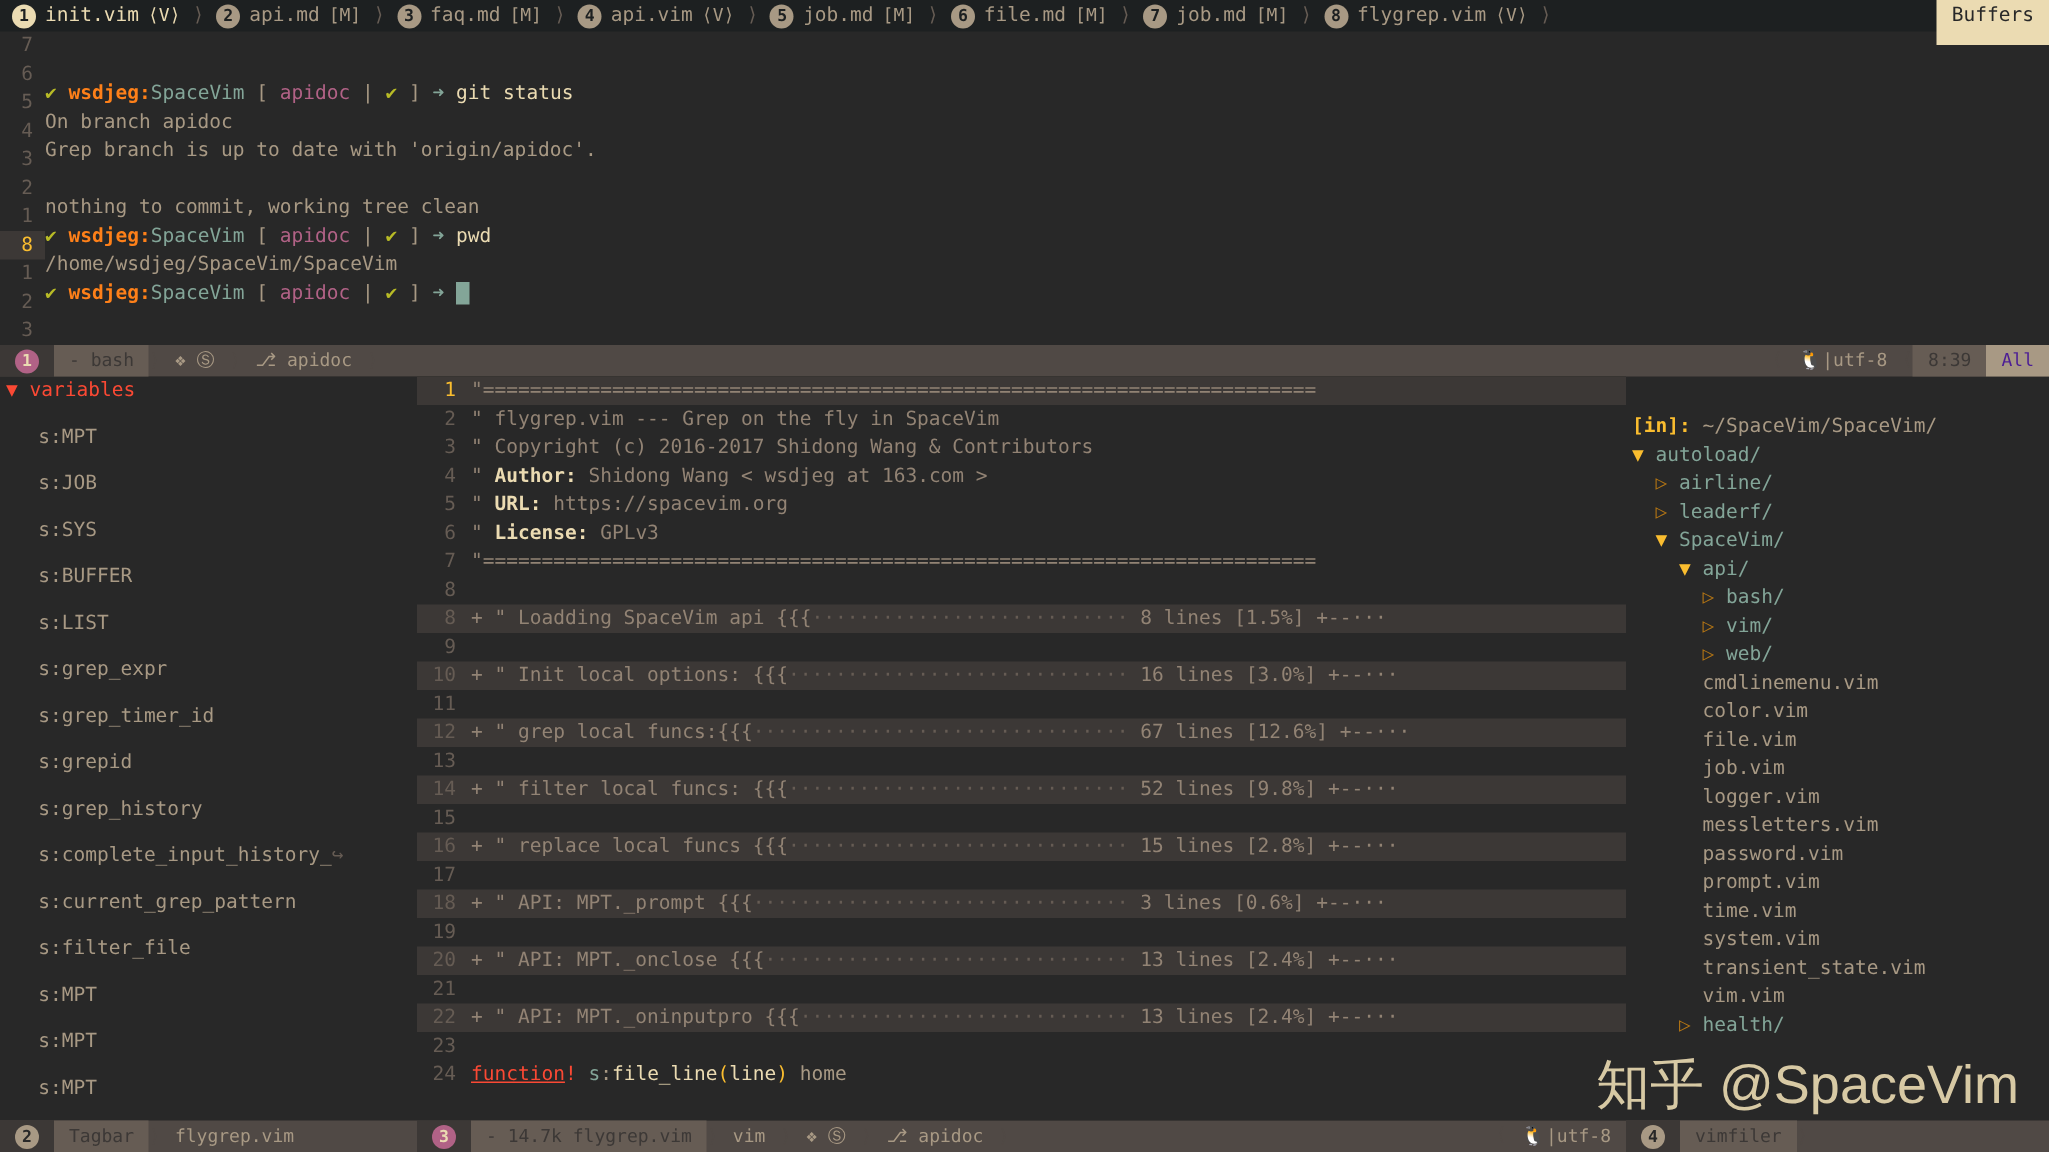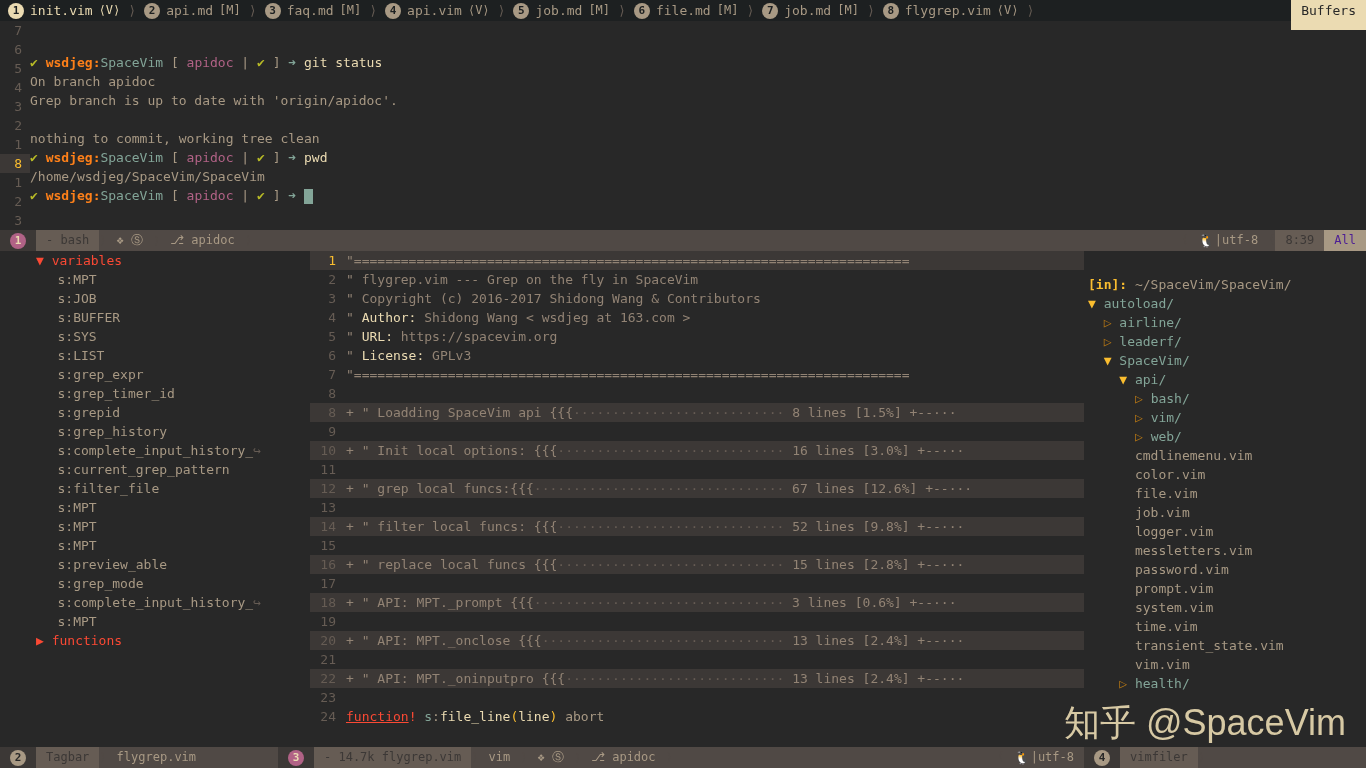--- a/index.html
+++ b/index.html
@@ -106,43 +106,43 @@
   background: #a89984;
   color: #282828;
   font-size: 11px;
   font-weight: bold;
 }
 .sb-num.active { background: #b16286; color: #ebdbb2; }
 .sb-right { margin-left: auto; display: flex; height: 100%; }
 .tux { font-size: 13px; }
 
 
-.panels { display: flex; flex: 1; overflow: hidden; padding-left: 32px; }
+.panels { display: flex; flex: 1; overflow: hidden; }
 .panel-left { width: 278px; background: #282828; overflow: hidden; }
 .panel-mid { flex: 1; background: #282828; overflow: hidden; position: relative; }
 .panel-right { width: 282px; background: #282828; overflow: hidden; margin-top: 24px; }
 
 .tag-line, .tree-line { height: 19px; white-space: pre; padding-left: 4px; }
 .tag-section { color: #fb4934; }
 .tri-down { color: #fb4934; }
 .tri-y { color: #fabd2f; }
 .tri-br { color: #b57614; }
-.tag-item { color: #a89984; padding-left: 2px; }
+.tag-item { color: #a89984; padding-left: 2px; margin-top: 12px; }
 .wrap-ind { color: #665c54; }
 
 
 .code-line { display: flex; height: 19px; }
 .code-gutter { width: 36px; text-align: right; padding-right: 10px; color: #665c54; flex-shrink: 0; }
 .code-gutter.cur { color: #fabd2f; background: #3c3836; }
 .code-content { flex: 1; white-space: pre; overflow: hidden; }
 .code-content.cur { background: #3c3836; }
 .fold-line .code-content { background: #3c3836; color: #928374; }
 .fold-line .code-gutter { background: #3c3836; }
 .comment { color: #928374; }
-.bold-c { font-weight: normal; color: #ebdbb2; }
+.bold-c { font-weight: bold; color: #ebdbb2; }
 .kw { color: #fb4934; text-decoration: underline; }
 .fn-excl { color: #fb4934; }
 .fn-s { color: #83a598; }
 .fn-name { color: #ebdbb2; }
 .paren-y { color: #fabd2f; }
 .fn-arg { color: #ebdbb2; }
 .fold-dots { color: #665c54; }
 .tree-dir { color: #83a598; }
 .tree-file { color: #a89984; }
 
@@ -291,22 +291,22 @@
     <div class="sb-seg dark">8:39</div>
     <div class="sb-seg light">All</div>
   </div>
 </div>
 
 <div class="panels">
   <div class="panel-left" id="tagbar">
         <div class="tag-line"><span class="tri-down">▼ </span><span class="tag-section">variables</span></div>
         <div class="tag-line tag-item">   s:MPT</div>
         <div class="tag-line tag-item">   s:JOB</div>
+        <div class="tag-line tag-item">   s:SYS</div>
         <div class="tag-line tag-item">   s:BUFFER</div>
-        <div class="tag-line tag-item">   s:SYS</div>
         <div class="tag-line tag-item">   s:LIST</div>
         <div class="tag-line tag-item">   s:grep_expr</div>
         <div class="tag-line tag-item">   s:grep_timer_id</div>
         <div class="tag-line tag-item">   s:grepid</div>
         <div class="tag-line tag-item">   s:grep_history</div>
         <div class="tag-line tag-item">   s:complete_input_history_<span class="wrap-ind">↪</span></div>
         <div class="tag-line tag-item">   s:current_grep_pattern</div>
         <div class="tag-line tag-item">   s:filter_file</div>
         <div class="tag-line tag-item">   s:MPT</div>
         <div class="tag-line tag-item">   s:MPT</div>
@@ -409,43 +409,43 @@
         <div class="code-line fold-line">
           <div class="code-gutter">22</div>
           <div class="code-content">+ " API: MPT._oninputpro {{{<span class="fold-dots">····························</span> 13 lines [2.4%] +--···</div>
         </div>
         <div class="code-line">
           <div class="code-gutter">23</div>
           <div class="code-content"></div>
         </div>
         <div class="code-line">
           <div class="code-gutter">24</div>
-          <div class="code-content"><span class="kw">function</span><span class="fn-excl">!</span> <span class="fn-s">s</span><span>:</span><span class="fn-name">file_line</span><span class="paren-y">(</span><span class="fn-arg">line</span><span class="paren-y">)</span> <span>abort</span></div>
+          <div class="code-content"><span class="kw">function</span><span class="fn-excl">!</span> <span class="fn-s">s</span><span>:</span><span class="fn-name">file_line</span><span class="paren-y">(</span><span class="fn-arg">line</span><span class="paren-y">)</span> <span>home</span></div>
         </div>
       </div>
   <div class="panel-right" id="treepane">
         <div class="tree-line"><span class="in-tag">[in]:</span><span> ~/SpaceVim/SpaceVim/</span></div>
         <div class="tree-line"><span class="tri-y">▼ </span><span class="tree-dir">autoload/</span></div>
         <div class="tree-line">  <span class="tri-br">▷ </span><span class="tree-dir">airline/</span></div>
         <div class="tree-line">  <span class="tri-br">▷ </span><span class="tree-dir">leaderf/</span></div>
         <div class="tree-line">  <span class="tri-y">▼ </span><span class="tree-dir">SpaceVim/</span></div>
         <div class="tree-line">    <span class="tri-y">▼ </span><span class="tree-dir">api/</span></div>
         <div class="tree-line">      <span class="tri-br">▷ </span><span class="tree-dir">bash/</span></div>
         <div class="tree-line">      <span class="tri-br">▷ </span><span class="tree-dir">vim/</span></div>
         <div class="tree-line">      <span class="tri-br">▷ </span><span class="tree-dir">web/</span></div>
         <div class="tree-line">      <span class="tree-file">cmdlinemenu.vim</span></div>
         <div class="tree-line">      <span class="tree-file">color.vim</span></div>
         <div class="tree-line">      <span class="tree-file">file.vim</span></div>
         <div class="tree-line">      <span class="tree-file">job.vim</span></div>
         <div class="tree-line">      <span class="tree-file">logger.vim</span></div>
         <div class="tree-line">      <span class="tree-file">messletters.vim</span></div>
         <div class="tree-line">      <span class="tree-file">password.vim</span></div>
         <div class="tree-line">      <span class="tree-file">prompt.vim</span></div>
+        <div class="tree-line">      <span class="tree-file">time.vim</span></div>
         <div class="tree-line">      <span class="tree-file">system.vim</span></div>
-        <div class="tree-line">      <span class="tree-file">time.vim</span></div>
         <div class="tree-line">      <span class="tree-file">transient_state.vim</span></div>
         <div class="tree-line">      <span class="tree-file">vim.vim</span></div>
         <div class="tree-line">    <span class="tri-br">▷ </span><span class="tree-dir">health/</span></div>
       </div>
 </div>
 
 <div class="bottom-bars">
   <div class="bottom-bar bb1">
     <div class="sb-seg dark-num">
           <span class="sb-num">2</span>

